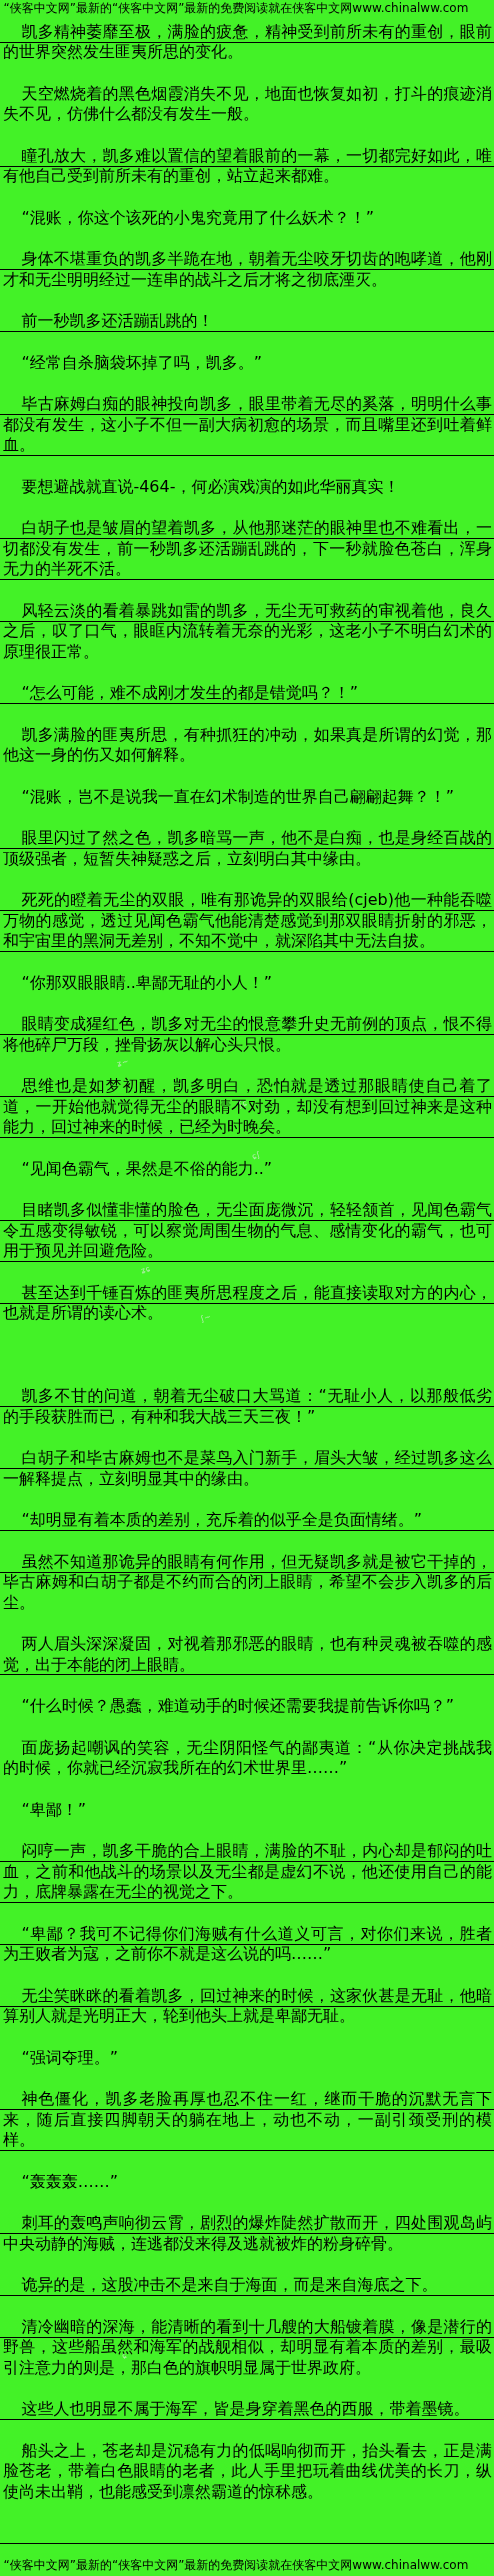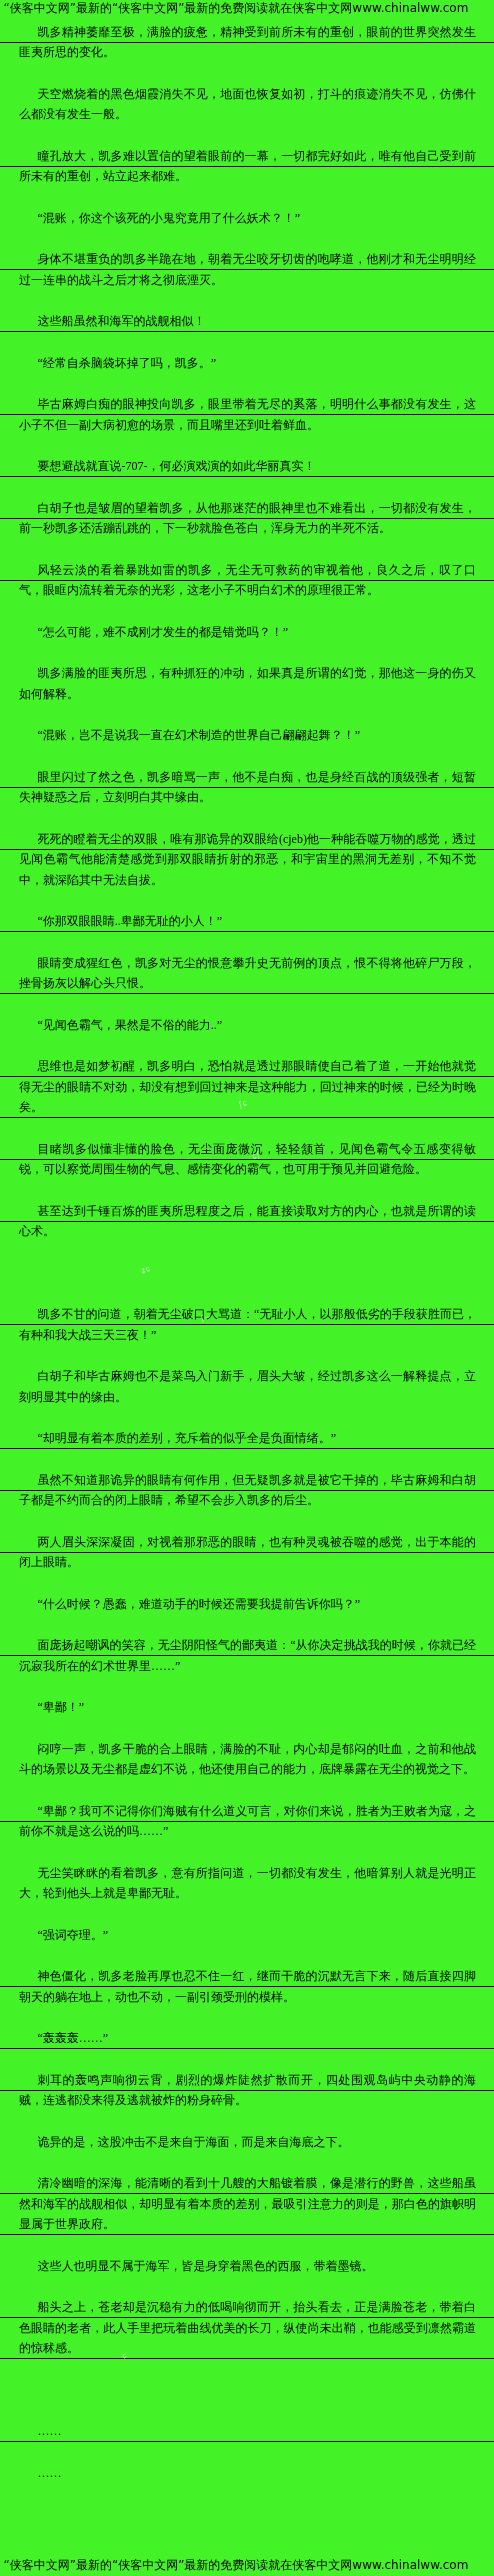--- a/index.html
+++ b/index.html
@@ -30,32 +30,31 @@
     flex:0 0 auto;
   }
   .promo.top{padding-top:1.4px;}
   .promo.bottom{padding-bottom:2.1px;}
   .chapter{
     flex:1 1 auto;
     overflow:hidden;
     padding-top:5px;
   }
   .para{
-    font-size:12px;
+    font-size:16px;
     line-height:20.5px;
     text-align:justify;
     text-indent:18.4px;
     margin:0 0 21px 0;
-    padding:0 19px;
+    padding:0 3px;
     
     background-image:repeating-linear-gradient(
       to bottom,
       transparent 0px, transparent 20px,
       var(--rule) 20px, var(--rule) 20.5px);
-    font-family:Liberation Serif, serif;
   }
   .para.blank{
     height:20.5px;
     margin:0 0 21px 0;
   }
   .watermark{
     position:absolute;
     color:var(--wm);
     font-size:7.8px;
     letter-spacing:0.7px;
@@ -69,49 +68,49 @@
 
 <div class="page">
   <div class="promo top">“侠客中文网”最新的“侠客中文网”最新的免费阅读就在侠客中文网www.chinalww.com</div>
 
   <div class="chapter">
       <div class="para">凯多精神萎靡至极，满脸的疲惫，精神受到前所未有的重创，眼前的世界突然发生匪夷所思的变化。</div>
       <div class="para">天空燃烧着的黑色烟霞消失不见，地面也恢复如初，打斗的痕迹消失不见，仿佛什么都没有发生一般。</div>
       <div class="para">瞳孔放大，凯多难以置信的望着眼前的一幕，一切都完好如此，唯有他自己受到前所未有的重创，站立起来都难。</div>
       <div class="para">“混账，你这个该死的小鬼究竟用了什么妖术？！”</div>
       <div class="para">身体不堪重负的凯多半跪在地，朝着无尘咬牙切齿的咆哮道，他刚才和无尘明明经过一连串的战斗之后才将之彻底湮灭。</div>
-      <div class="para">这些船虽然和海军的战舰相似！</div>
+      <div class="para">前一秒凯多还活蹦乱跳的！</div>
       <div class="para">“经常自杀脑袋坏掉了吗，凯多。”</div>
       <div class="para">毕古麻姆白痴的眼神投向凯多，眼里带着无尽的奚落，明明什么事都没有发生，这小子不但一副大病初愈的场景，而且嘴里还到吐着鲜血。</div>
-      <div class="para">要想避战就直说-707-，何必演戏演的如此华丽真实！</div>
+      <div class="para">要想避战就直说-464-，何必演戏演的如此华丽真实！</div>
       <div class="para">白胡子也是皱眉的望着凯多，从他那迷茫的眼神里也不难看出，一切都没有发生，前一秒凯多还活蹦乱跳的，下一秒就脸色苍白，浑身无力的半死不活。</div>
       <div class="para">风轻云淡的看着暴跳如雷的凯多，无尘无可救药的审视着他，良久之后，叹了口气，眼眶内流转着无奈的光彩，这老小子不明白幻术的原理很正常。</div>
       <div class="para">“怎么可能，难不成刚才发生的都是错觉吗？！”</div>
       <div class="para">凯多满脸的匪夷所思，有种抓狂的冲动，如果真是所谓的幻觉，那他这一身的伤又如何解释。</div>
       <div class="para">“混账，岂不是说我一直在幻术制造的世界自己翩翩起舞？！”</div>
       <div class="para">眼里闪过了然之色，凯多暗骂一声，他不是白痴，也是身经百战的顶级强者，短暂失神疑惑之后，立刻明白其中缘由。</div>
       <div class="para">死死的瞪着无尘的双眼，唯有那诡异的双眼给(cjeb)他一种能吞噬万物的感觉，透过见闻色霸气他能清楚感觉到那双眼睛折射的邪恶，和宇宙里的黑洞无差别，不知不觉中，就深陷其中无法自拔。</div>
       <div class="para">“你那双眼眼睛..卑鄙无耻的小人！”</div>
       <div class="para">眼睛变成猩红色，凯多对无尘的恨意攀升史无前例的顶点，恨不得将他碎尸万段，挫骨扬灰以解心头只恨。</div>
+      <div class="para">思维也是如梦初醒，凯多明白，恐怕就是透过那眼睛使自己着了道，一开始他就觉得无尘的眼睛不对劲，却没有想到回过神来是这种能力，回过神来的时候，已经为时晚矣。</div>
       <div class="para">“见闻色霸气，果然是不俗的能力..”</div>
-      <div class="para">思维也是如梦初醒，凯多明白，恐怕就是透过那眼睛使自己着了道，一开始他就觉得无尘的眼睛不对劲，却没有想到回过神来是这种能力，回过神来的时候，已经为时晚矣。</div>
       <div class="para">目睹凯多似懂非懂的脸色，无尘面庞微沉，轻轻颔首，见闻色霸气令五感变得敏锐，可以察觉周围生物的气息、感情变化的霸气，也可用于预见并回避危险。</div>
       <div class="para">甚至达到千锤百炼的匪夷所思程度之后，能直接读取对方的内心，也就是所谓的读心术。</div>
       <div class="para blank"></div>
       <div class="para">凯多不甘的问道，朝着无尘破口大骂道：“无耻小人，以那般低劣的手段获胜而已，有种和我大战三天三夜！”</div>
       <div class="para">白胡子和毕古麻姆也不是菜鸟入门新手，眉头大皱，经过凯多这么一解释提点，立刻明显其中的缘由。</div>
       <div class="para">“却明显有着本质的差别，充斥着的似乎全是负面情绪。”</div>
       <div class="para">虽然不知道那诡异的眼睛有何作用，但无疑凯多就是被它干掉的，毕古麻姆和白胡子都是不约而合的闭上眼睛，希望不会步入凯多的后尘。</div>
       <div class="para">两人眉头深深凝固，对视着那邪恶的眼睛，也有种灵魂被吞噬的感觉，出于本能的闭上眼睛。</div>
       <div class="para">“什么时候？愚蠢，难道动手的时候还需要我提前告诉你吗？”</div>
       <div class="para">面庞扬起嘲讽的笑容，无尘阴阳怪气的鄙夷道：“从你决定挑战我的时候，你就已经沉寂我所在的幻术世界里……”</div>
       <div class="para">“卑鄙！”</div>
       <div class="para">闷哼一声，凯多干脆的合上眼睛，满脸的不耻，内心却是郁闷的吐血，之前和他战斗的场景以及无尘都是虚幻不说，他还使用自己的能力，底牌暴露在无尘的视觉之下。</div>
       <div class="para">“卑鄙？我可不记得你们海贼有什么道义可言，对你们来说，胜者为王败者为寇，之前你不就是这么说的吗……”</div>
-      <div class="para">无尘笑眯眯的看着凯多，意有所指问道，一切都没有发生，他暗算别人就是光明正大，轮到他头上就是卑鄙无耻。</div>
+      <div class="para">无尘笑眯眯的看着凯多，回过神来的时候，这家伙甚是无耻，他暗算别人就是光明正大，轮到他头上就是卑鄙无耻。</div>
       <div class="para">“强词夺理。”</div>
       <div class="para">神色僵化，凯多老脸再厚也忍不住一红，继而干脆的沉默无言下来，随后直接四脚朝天的躺在地上，动也不动，一副引颈受刑的模样。</div>
       <div class="para">“轰轰轰……”</div>
       <div class="para">刺耳的轰鸣声响彻云霄，剧烈的爆炸陡然扩散而开，四处围观岛屿中央动静的海贼，连逃都没来得及逃就被炸的粉身碎骨。</div>
       <div class="para">诡异的是，这股冲击不是来自于海面，而是来自海底之下。</div>
       <div class="para">清冷幽暗的深海，能清晰的看到十几艘的大船镀着膜，像是潜行的野兽，这些船虽然和海军的战舰相似，却明显有着本质的差别，最吸引注意力的则是，那白色的旗帜明显属于世界政府。</div>
       <div class="para">这些人也明显不属于海军，皆是身穿着黑色的西服，带着墨镜。</div>
       <div class="para">船头之上，苍老却是沉稳有力的低喝响彻而开，抬头看去，正是满脸苍老，带着白色眼睛的老者，此人手里把玩着曲线优美的长刀，纵使尚未出鞘，也能感受到凛然霸道的惊秫感。</div>
       <div class="para blank"></div>
       <div class="para">……</div>

